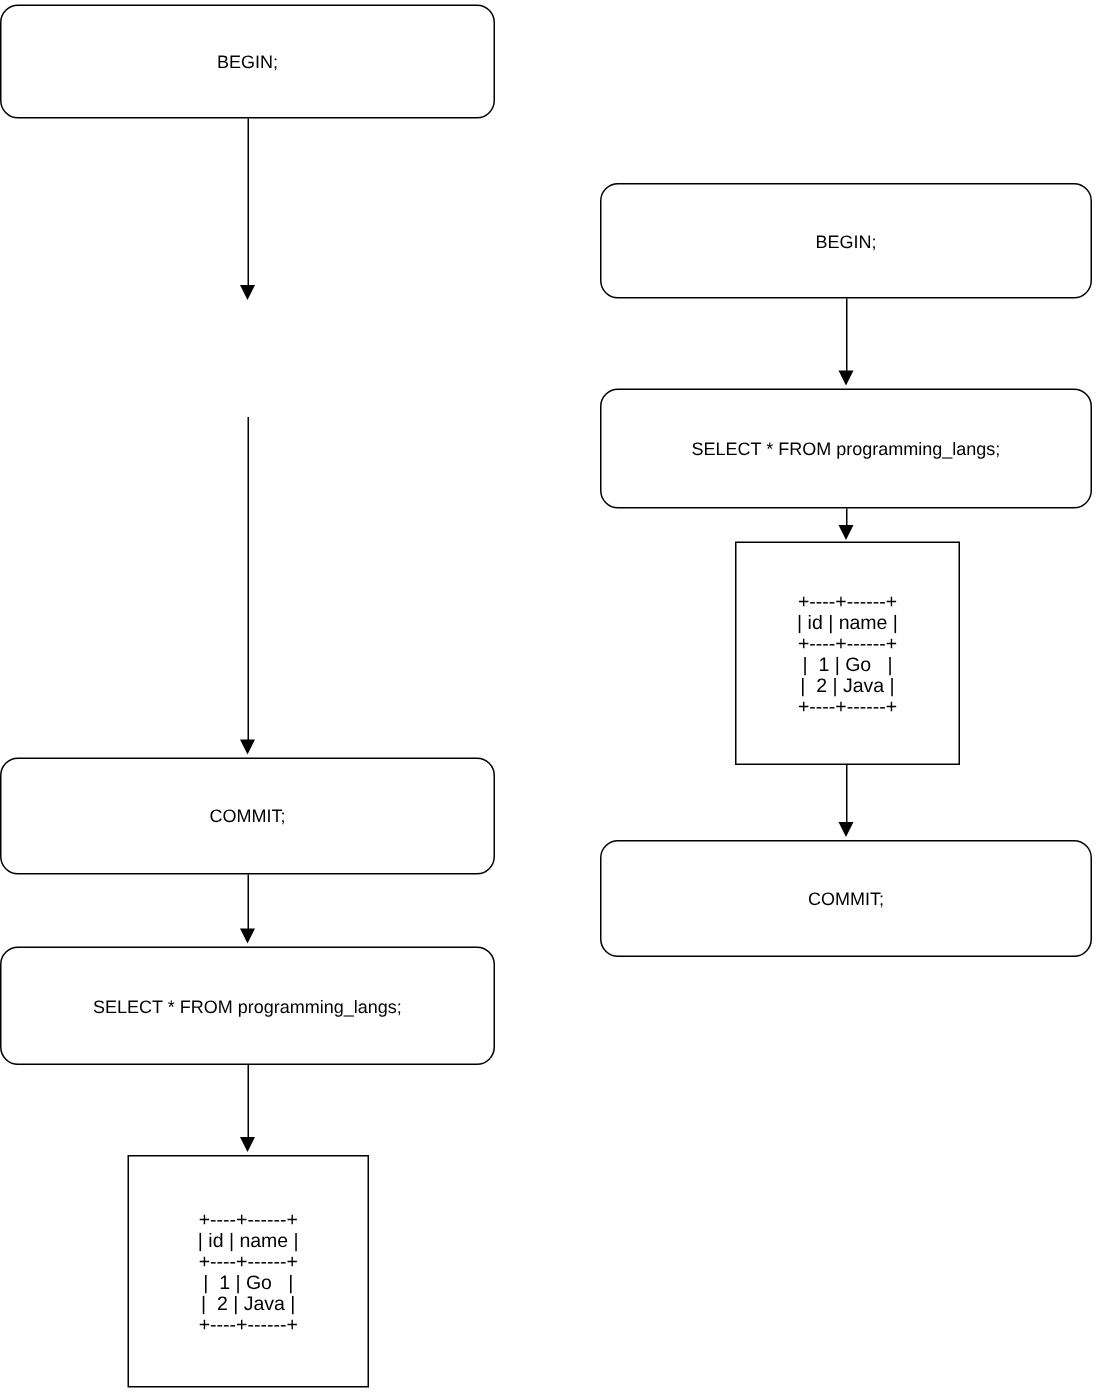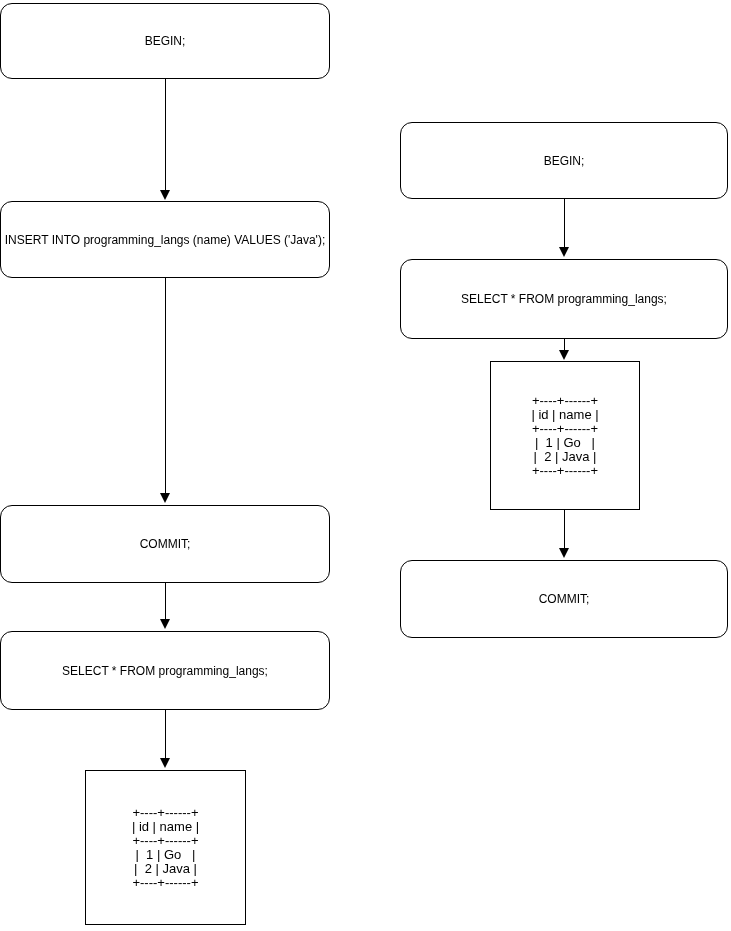--- a/index.html
+++ b/index.html
@@ -46,23 +46,20 @@
 
   <div class="node rounded" style="left:0px; top:3px; width:330px; height:76px;">
     <span class="node-label">BEGIN;</span>
   </div>
 
   <div class="arrow" style="left:159px; top:79px; height:121px;">
     <div class="arrow-line"></div>
     <div class="arrow-head"></div>
   </div>
 
-  <div class="node rounded" style="left:0px; top:201px; width:330px; height:77px;">
-    <span class="node-label">INSERT INTO programming_langs (name) VALUES ('Java');</span>
-  </div>
 
   <div class="arrow" style="left:159px; top:278px; height:225px;">
     <div class="arrow-line"></div>
     <div class="arrow-head"></div>
   </div>
 
   <div class="node rounded" style="left:0px; top:505px; width:330px; height:78px;">
     <span class="node-label">COMMIT;</span>
   </div>
 

